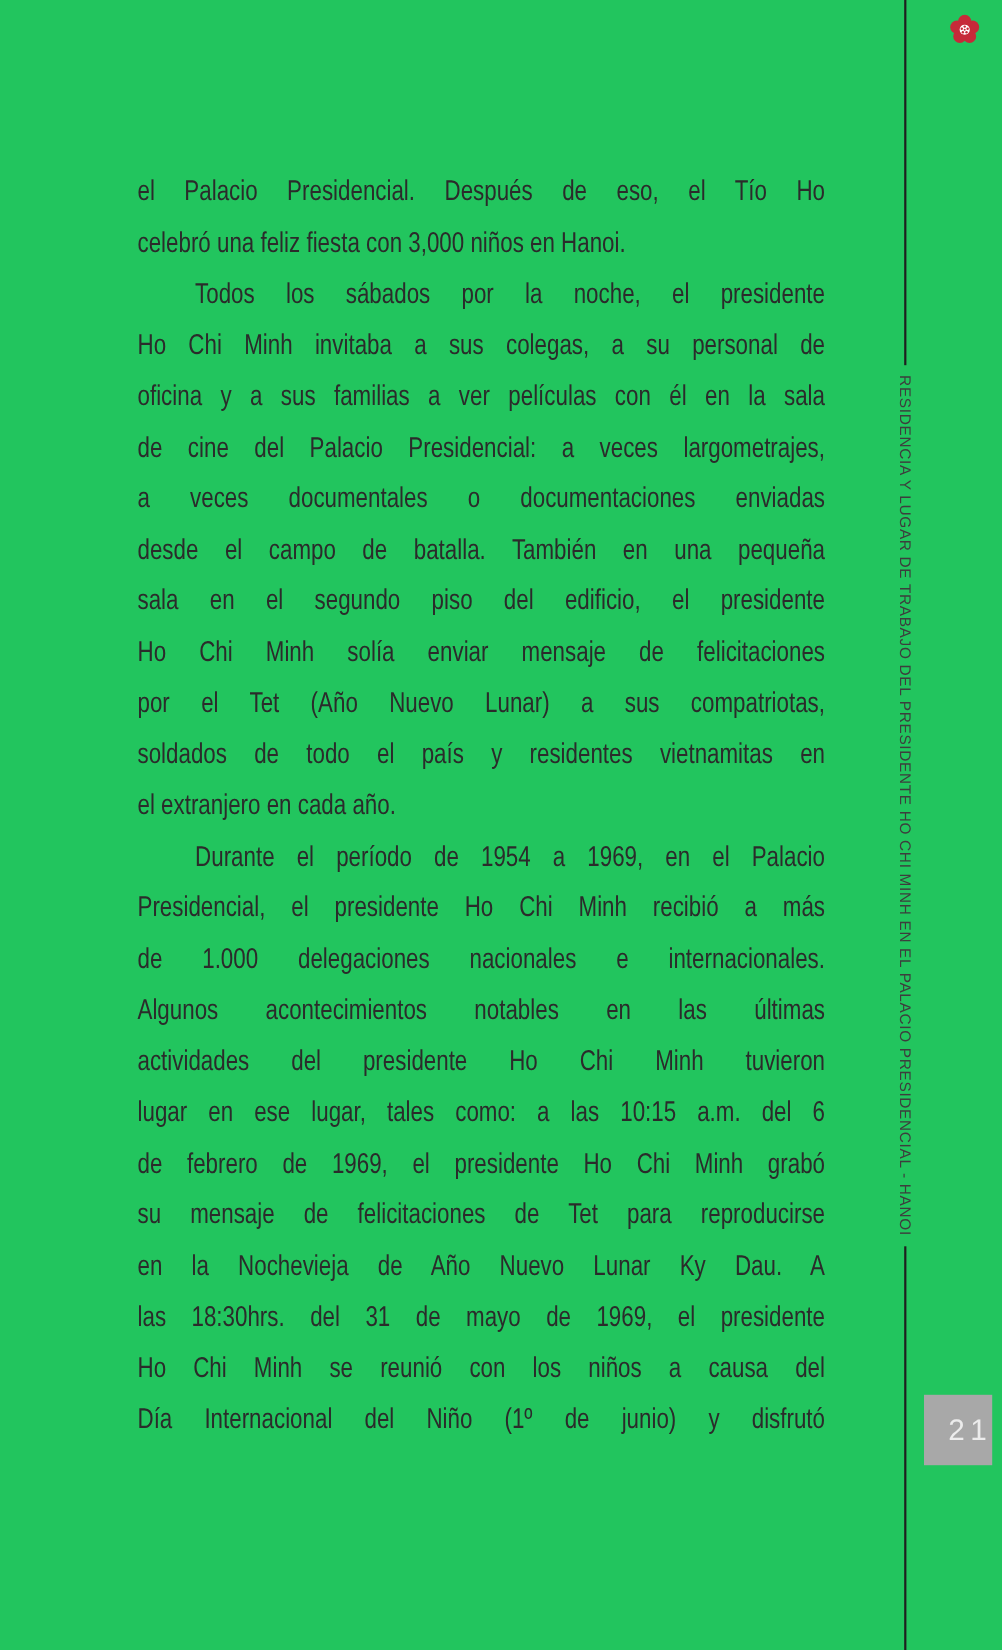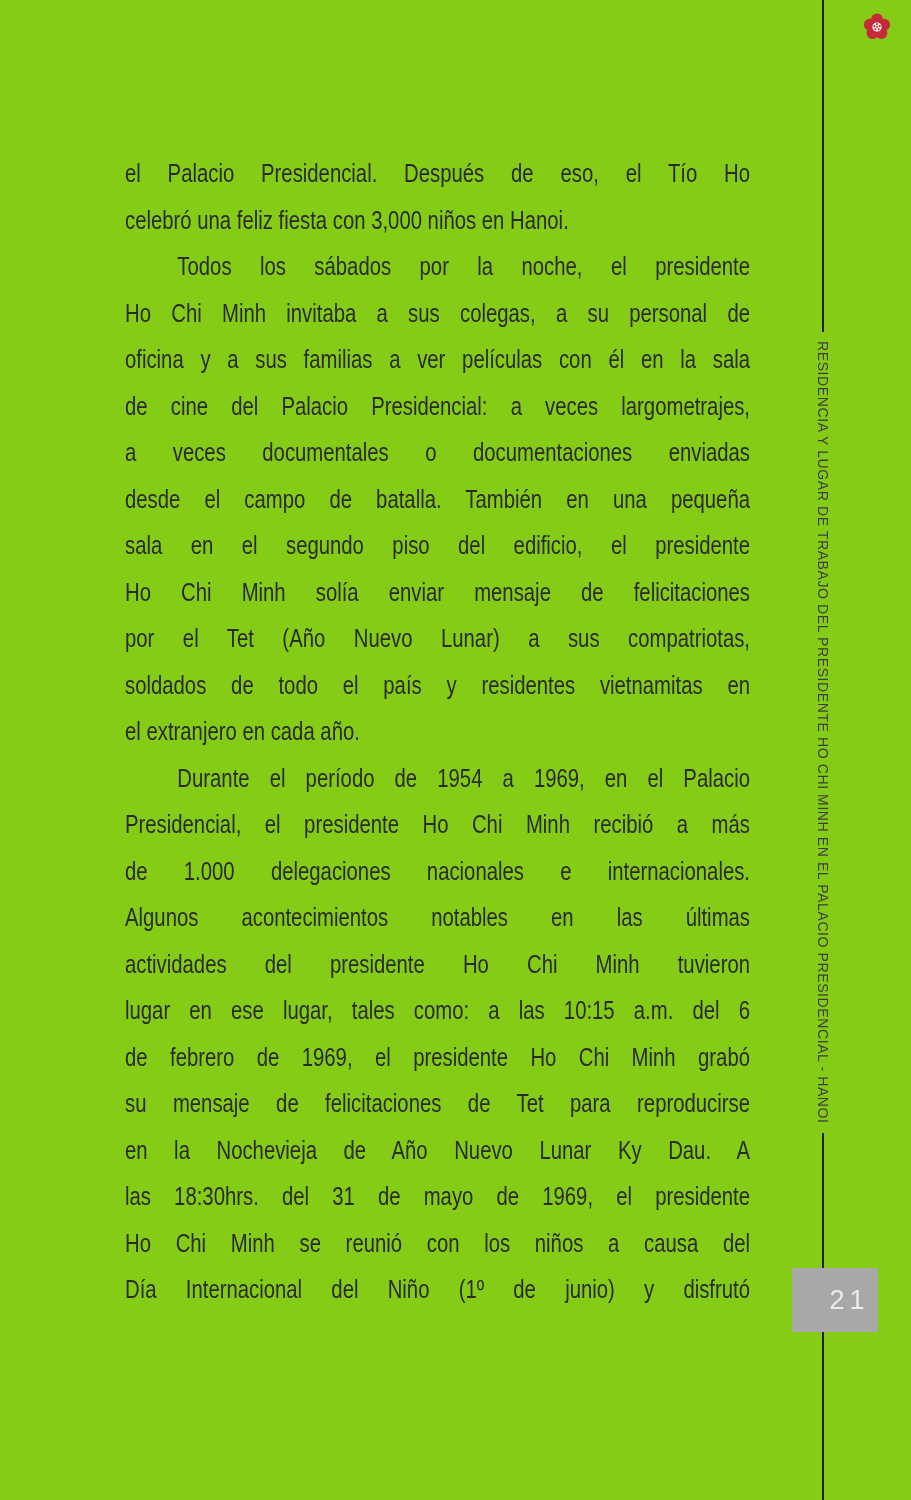--- a/index.html
+++ b/index.html
@@ -1,20 +1,20 @@
 <!DOCTYPE html>
 <html><head>
 <meta charset="utf-8">
 <style>
   html, body { margin: 0; padding: 0; background: #ffffff; }
   .page {
     position: relative;
     width: 911px;
     height: 1500px;
-    background: #84cc16;
+    background: #22c55e;
     overflow: hidden;
     font-family: "Liberation Sans", sans-serif;
   }
 
   
   .body-text {
     position: absolute;
     left: 125px;
     top: 150px;
     width: 800px;
@@ -53,30 +53,29 @@
     white-space: nowrap;
     font-size: 14px;
     letter-spacing: 0.6px;
     color: #3d3d3d;
     margin: 9px 0;
   }
 
   
   .page-number-box {
     position: absolute;
-    left: 792px;
+    left: 840px;
     top: 1268px;
     width: 62px;
     height: 64px;
     background: #a8a8a8;
     z-index: 3;
     display: flex;
     align-items: center;
-    justify-content: center;
-    padding-left: 24px;
+    justify-content: flex-end;
   }
   .page-number-box span {
     color: #ececec;
     font-size: 27px;
     letter-spacing: 5px;
     text-indent: 5px;
   }
 
   
   .flower {

